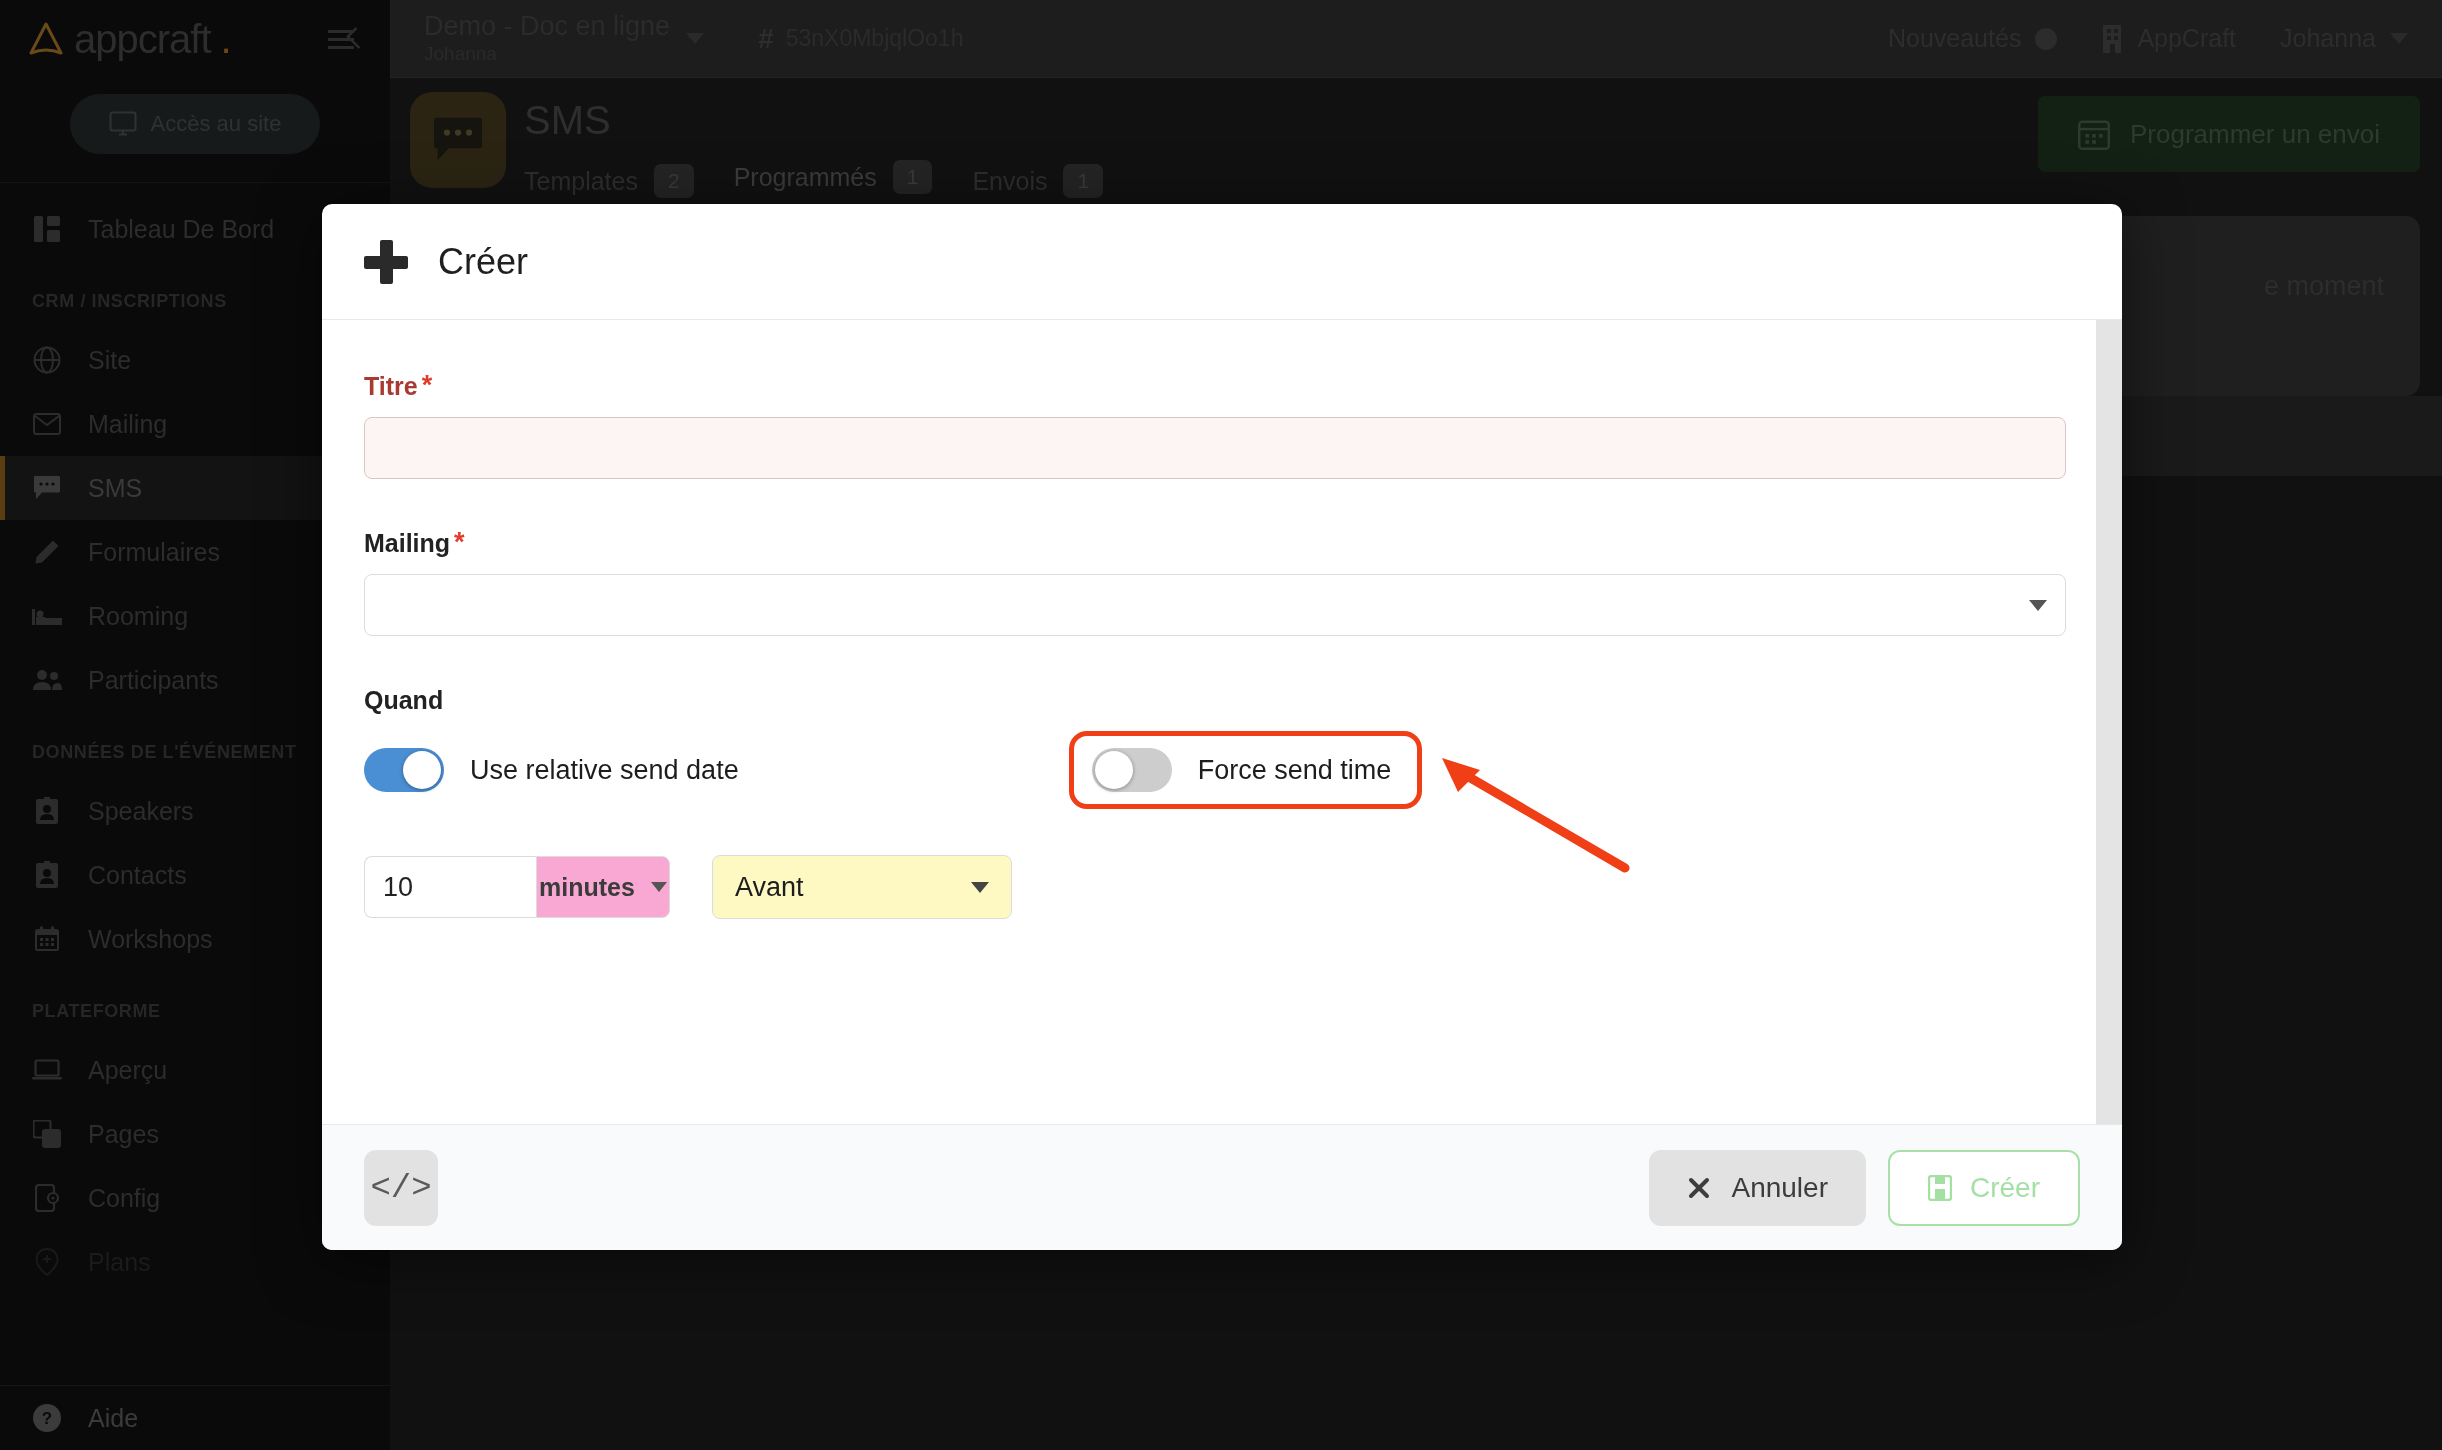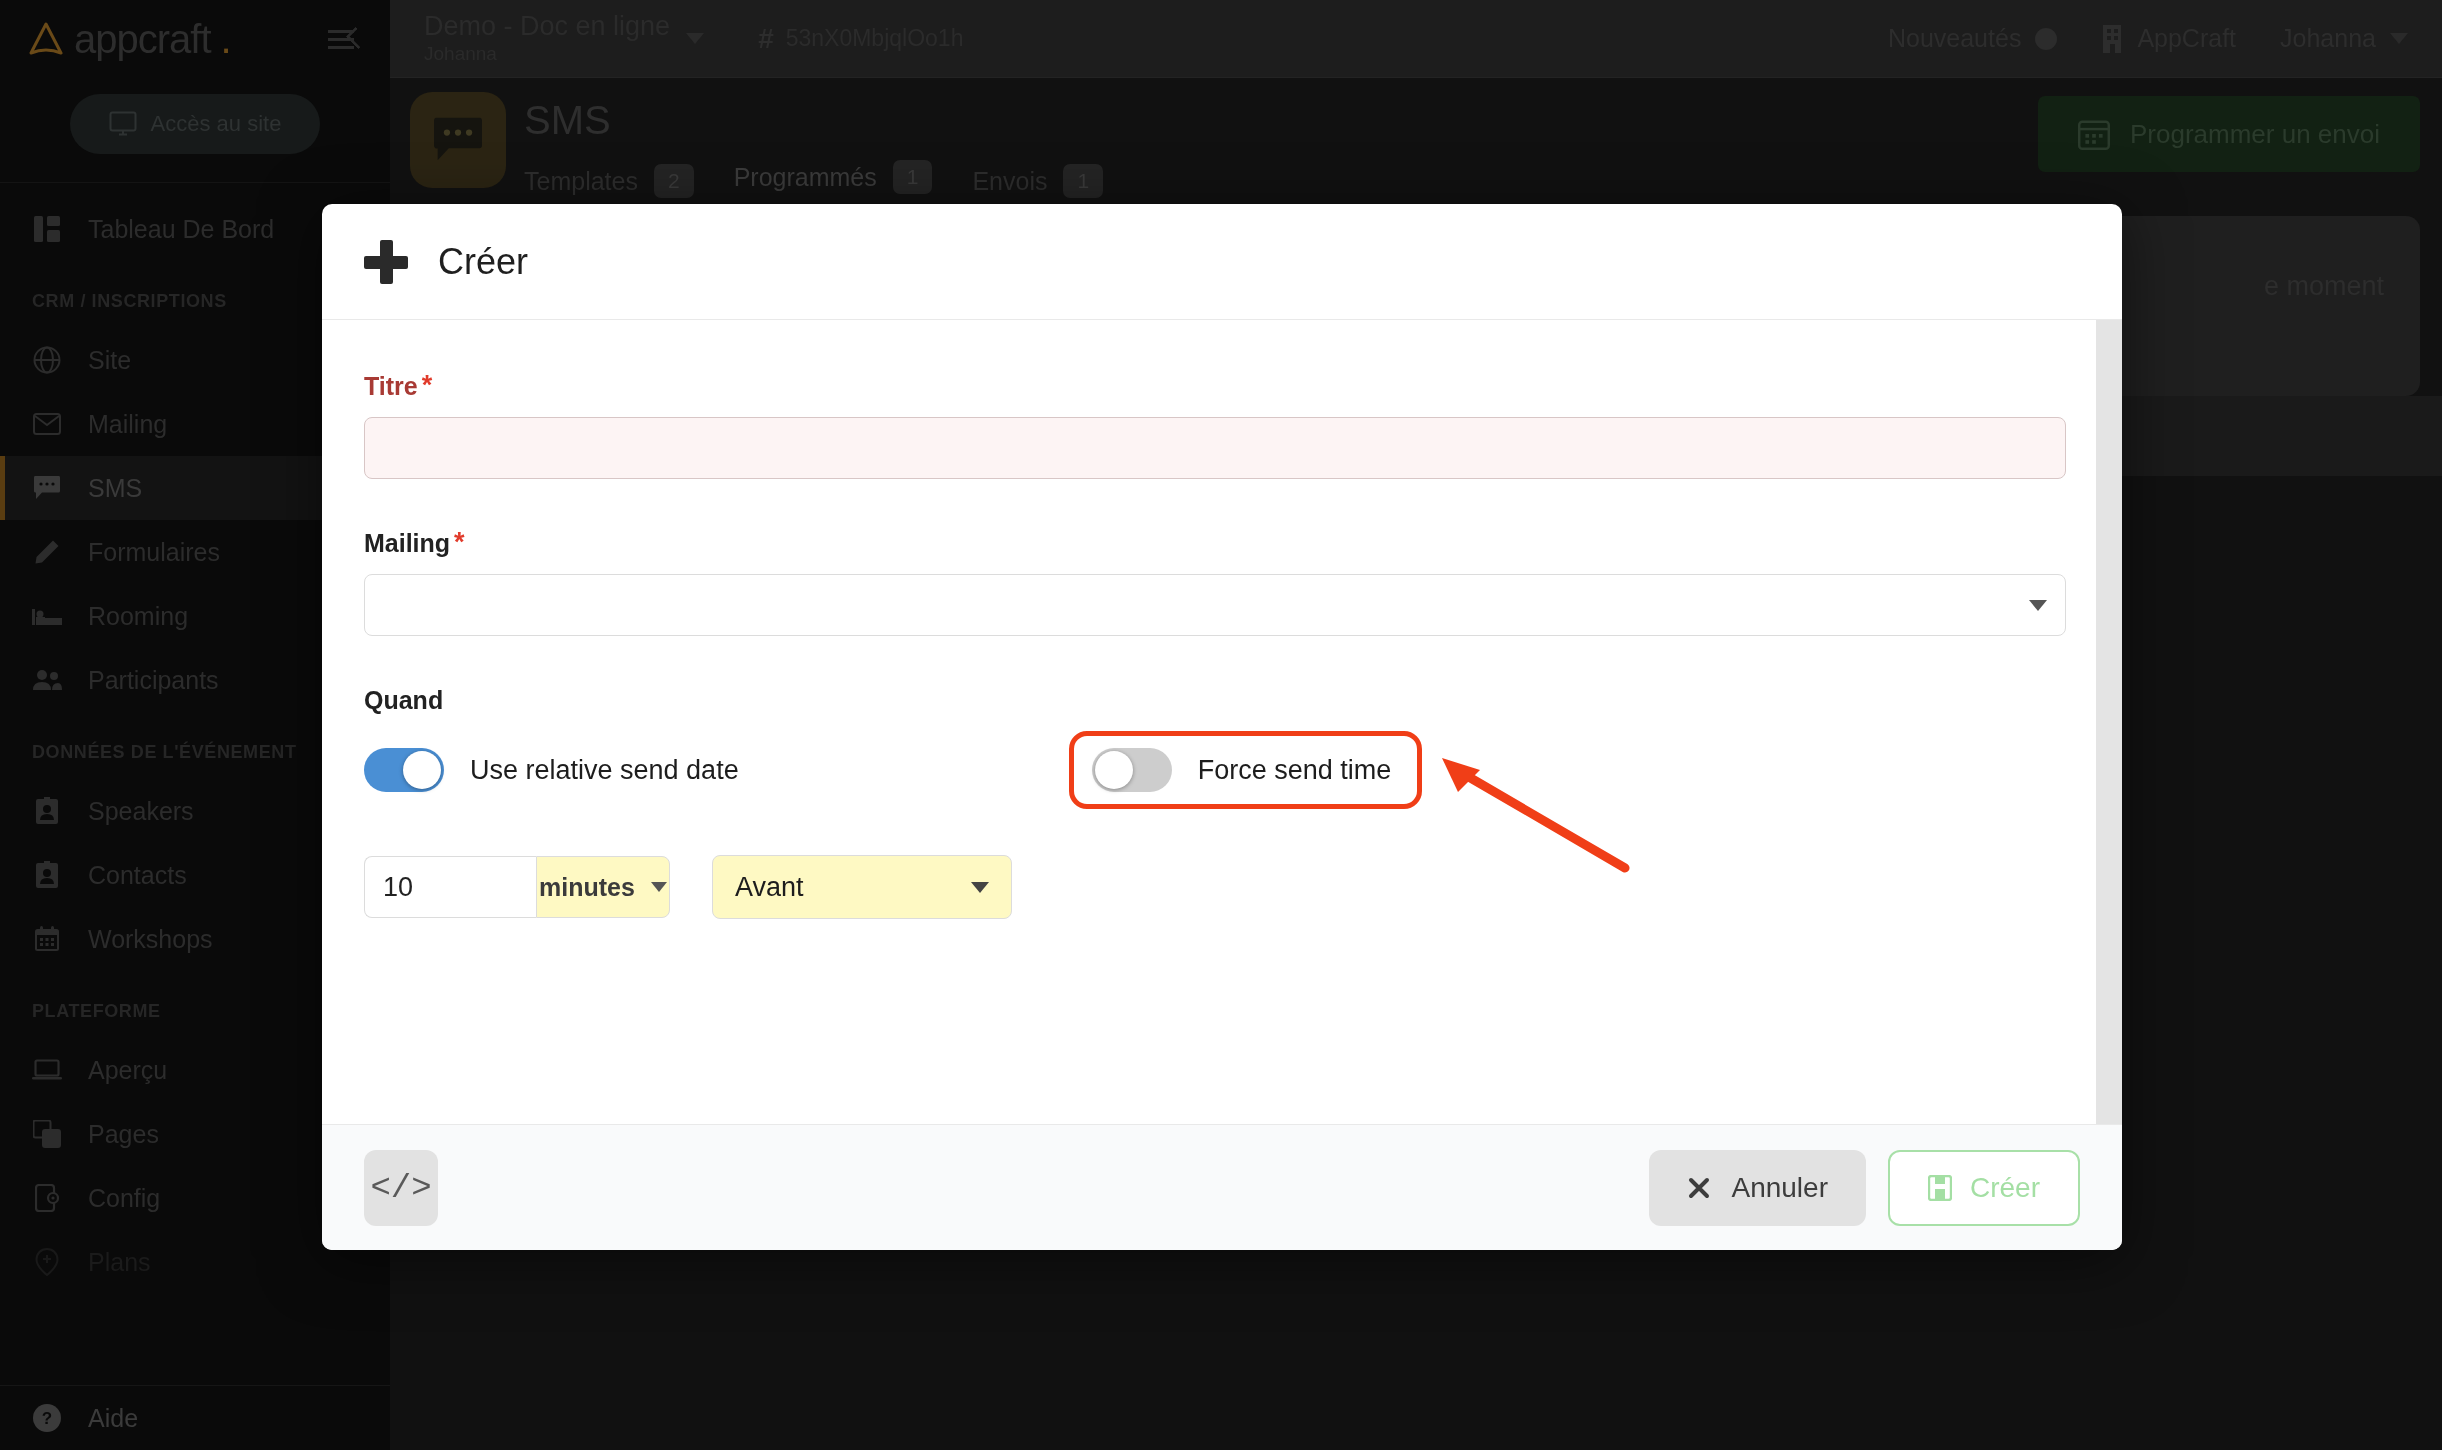--- a/index.html
+++ b/index.html
@@ -151,21 +151,21 @@
   .toggle-label { font-size: 27px; color: #1d1d1d; white-space: nowrap; }
 
   .force-box { margin-left: 330px; border: 5px solid #f03e17; border-radius: 18px;
                padding: 12px 26px 12px 18px; display: flex; align-items: center; gap: 26px; }
 
   .inline-row { display: flex; align-items: center; gap: 42px; margin-top: 46px; }
   .num-group { display: flex; height: 62px; }
   .num-input { width: 172px; height: 62px; border: 1px solid #dcdcdc; border-right: none;
                border-radius: 8px 0 0 8px; font-size: 27px; padding: 0 18px; outline: none;
                font-family: "Liberation Sans", sans-serif; color: #222; }
-  .unit-select { width: 134px; height: 62px; background: #fef9c3; border: 1px solid #dcdcdc;
+  .unit-select { width: 134px; height: 62px; background: #f9a8d4; border: 1px solid #dcdcdc;
                  border-radius: 0 8px 8px 0; display:flex; align-items:center; justify-content:center;
                  gap: 16px; font-size: 25px; font-weight: 700; color: #3b3b3b; cursor: pointer; }
   .unit-select .sc { width: 0; height: 0; border-left: 8px solid transparent;
                      border-right: 8px solid transparent; border-top: 10px solid #555; }
   .pos-select { width: 300px; height: 64px; border: 1px solid #dcdcdc; border-radius: 8px;
                 background:#fef9c3; display:flex; align-items:center; padding: 0 22px;
                 font-size: 27px; color: #1d1d1d; cursor: pointer; }
   .pos-select .sc { margin-left: auto; width: 0; height: 0; border-left: 9px solid transparent;
                     border-right: 9px solid transparent; border-top: 11px solid #444; }
 

